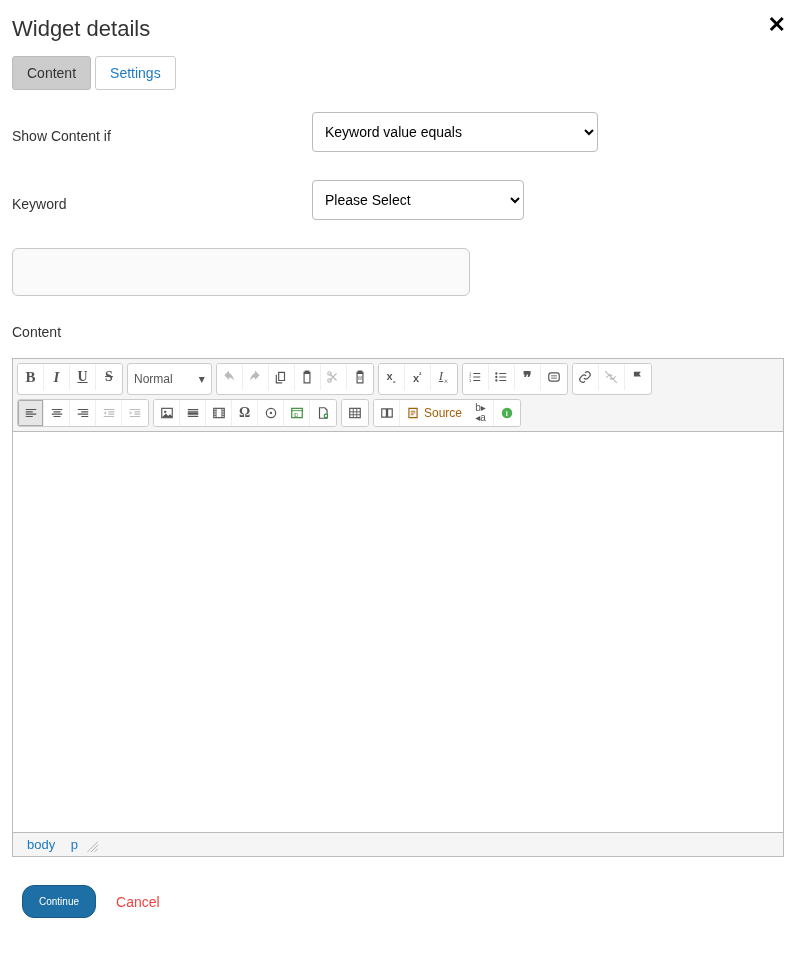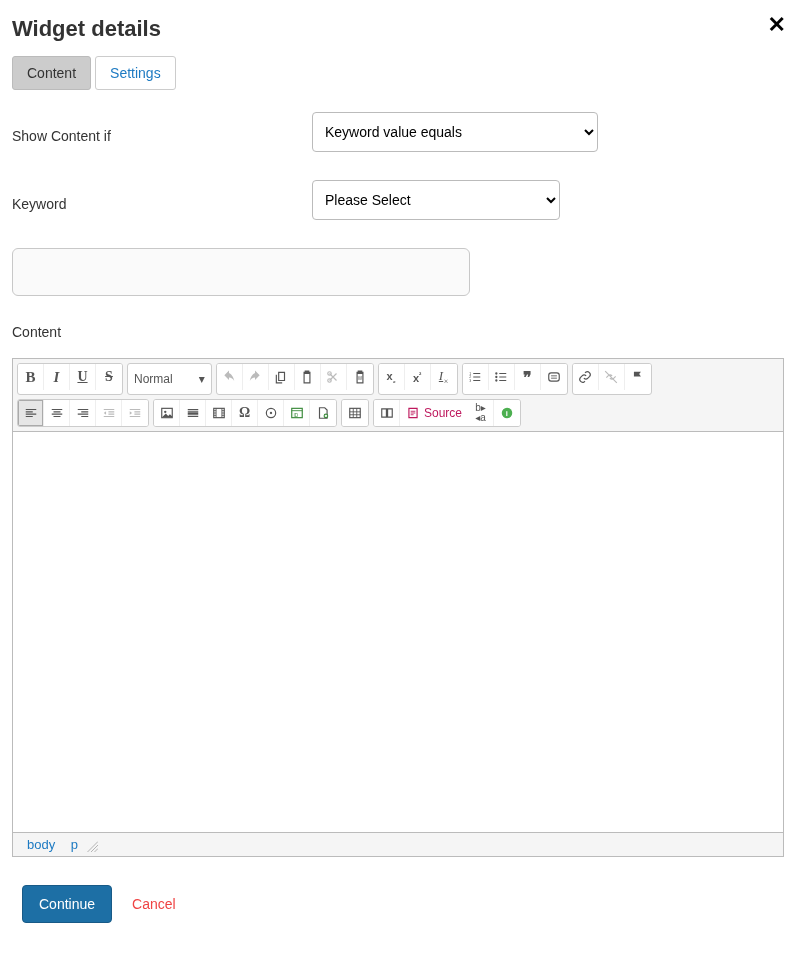--- a/index.html
+++ b/index.html
@@ -10,21 +10,21 @@
     color: #333;
     background: #fff;
     width: 800px;
   }
   .modal {
     padding: 12px 16px 20px 12px;
     position: relative;
   }
   .modal-title {
     font-size: 22px;
-    font-weight: 700;
+    font-weight: 400;
     color: #333;
     margin: 4px 0 14px 0;
   }
   .close-btn {
     position: absolute;
     top: 14px;
     right: 14px;
     font-size: 22px;
     line-height: 1;
     cursor: pointer;
@@ -63,21 +63,21 @@
   }
   .select {
     height: 40px;
     padding: 2px 8px;
     border: 1px solid #bbb;
     border-radius: 4px;
     font-size: 14px;
     background: #fff;
   }
   .select-wide { width: 286px; }
-  .select-med  { width: 248px; }
+  .select-med  { width: 212px; }
   .text-input {
     height: 48px;
     width: 458px;
     border: 1px solid #c8c8c8;
     border-radius: 6px;
     padding: 6px 10px;
     font-size: 14px;
     background: #fafafa;
   }
   .content-label {
@@ -130,21 +130,21 @@
     color: #555;
     gap: 26px;
     cursor: pointer;
   }
   .tb-source {
     display: flex;
     align-items: center;
     padding: 0 6px;
     gap: 4px;
     font-size: 12px;
-    color: #be185d;
+    color: #a16207;
     cursor: pointer;
   }
   .editor-body {
     height: 400px;
     background: #fff;
   }
   .editor-footer {
     background: #f5f5f5;
     border-top: 1px solid #bbb;
     padding: 4px 8px;
@@ -166,23 +166,23 @@
     margin-top: 28px;
     padding-left: 10px;
     display:flex;
     align-items:center;
     gap: 20px;
   }
   .btn-primary {
     background: #1d6fa5;
     color: #fff;
     border: 1px solid #185a87;
-    border-radius: 4px;
+    border-radius: 12px;
     padding: 10px 16px;
-    font-size: 14px;
+    font-size: 10px;
     cursor: pointer;
   }
   .btn-link {
     color: #ef4444;
     font-size: 14px;
     cursor: pointer;
   }
   .bold{font-weight:bold;font-family:Georgia,serif;font-size:15px}
   .italic{font-style:italic;font-family:Georgia,serif;font-size:15px;font-weight:bold}
   .under{text-decoration:underline;font-family:Georgia,serif;font-size:14px;font-weight:bold}

